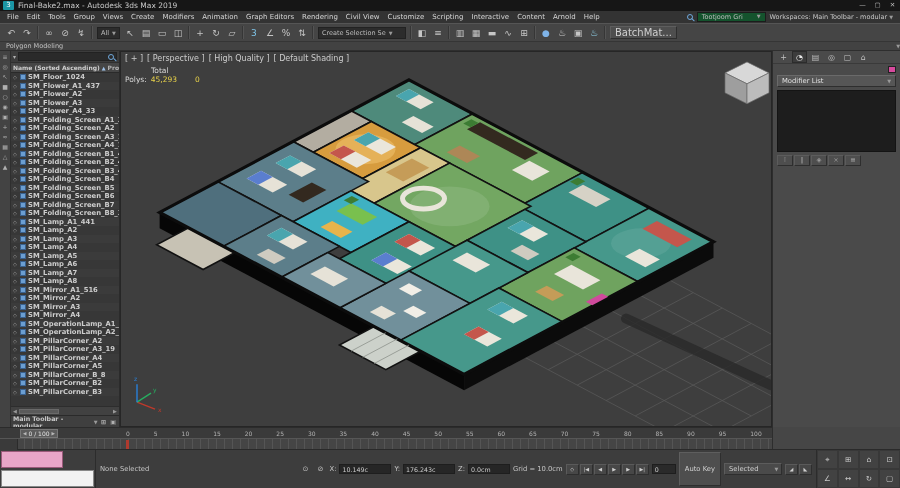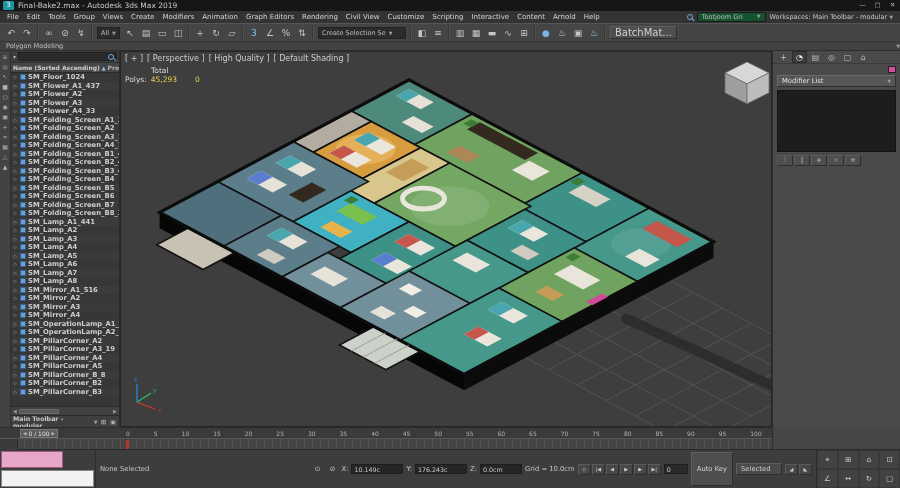--- a/index.html
+++ b/index.html
@@ -105,21 +105,21 @@
   .mini-white { flex:1; background:#f2f2f2; border:1px solid #888; margin:1px; }
   .status-mid { flex:1; display:flex; flex-direction:column; min-width:0; }
   .srow { flex:1; display:flex; align-items:center; font-size:6.8px; color:#c6c6c6; gap:3px; padding:0 4px; white-space:nowrap; }
   .spacer { flex:1; }
   .s-icon { width:12px; height:11px; display:flex; align-items:center; justify-content:center; font-size:7px; color:#bdbdbd; }
   .coord-field { background:#262626; border:1px solid #1e1e1e; height:10px; display:flex; align-items:center; padding:0 2px; width:52px; color:#ccc; font-size:6.3px; overflow:hidden; }
   .coord-field.z { width:42px; }
   .pb-btn { min-width:13px; height:11px; background:#474747; border:1px solid; border-color:#5a5a5a #2e2e2e #2e2e2e #5a5a5a; font-size:5px; color:#cfcfcf; display:flex; align-items:center; justify-content:center; padding:0 1px; }
   .frame-field { background:#2a2a2a; border:1px solid #1e1e1e; width:24px; height:10px; color:#ccc; font-size:6.3px; display:flex; align-items:center; padding:0 2px; }
   .sk-btn { height:20px; background:#4e4e4e; border:1px solid; border-color:#5e5e5e #2e2e2e #2e2e2e #5e5e5e; color:#d2d2d2; font-size:6.8px; display:flex; align-items:center; padding:16px 5px; }
-  .sel-drop { height:12px; background:#4a4a4a; border:1px solid; border-color:#5c5c5c #2e2e2e #2e2e2e #5c5c5c; color:#cfcfcf; font-size:6.8px; display:flex; align-items:center; padding:0 4px; gap:16px; width:46px; }
+  .sel-drop { height:12px; background:#4a4a4a; border:1px solid; border-color:#5c5c5c #2e2e2e #2e2e2e #5c5c5c; color:#cfcfcf; font-size:6.8px; display:flex; align-items:center; padding:0 4px; gap:16px; width:58px; }
   .sel-drop .caret { margin-left:auto; }
   .timetag { height:11px; background:#373737; border:1px solid #2a2a2a; color:#b8b8b8; font-size:6.5px; display:flex; align-items:center; padding:0 6px; }
   .nav-grid { width:84px; display:grid; grid-template-columns:repeat(4,1fr); grid-template-rows:repeat(2,1fr); border-left:1px solid #2c2c2c; flex:0 0 auto; }
   .nav-btn { display:flex; align-items:center; justify-content:center; font-size:7.5px; color:#c9c9c9; background:#424242; border:1px solid #383838; }
 </style>
 </head>
 <body>
 
 <div id="app">
 

